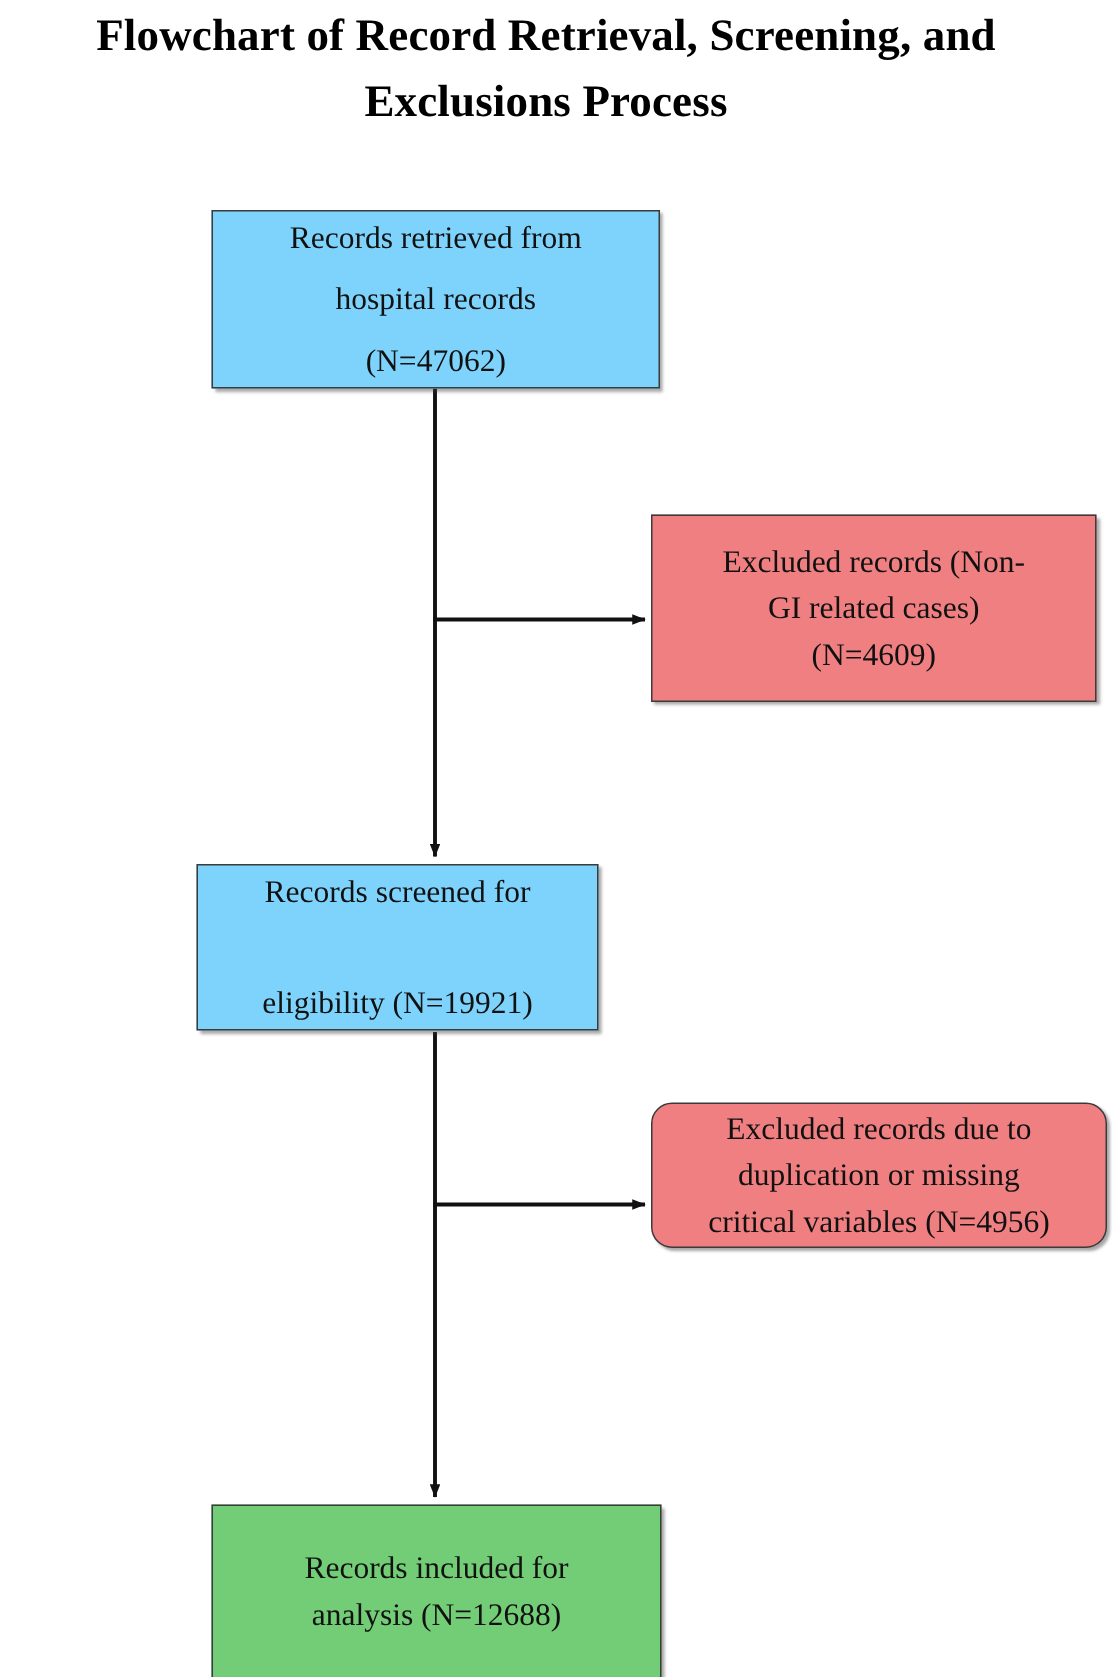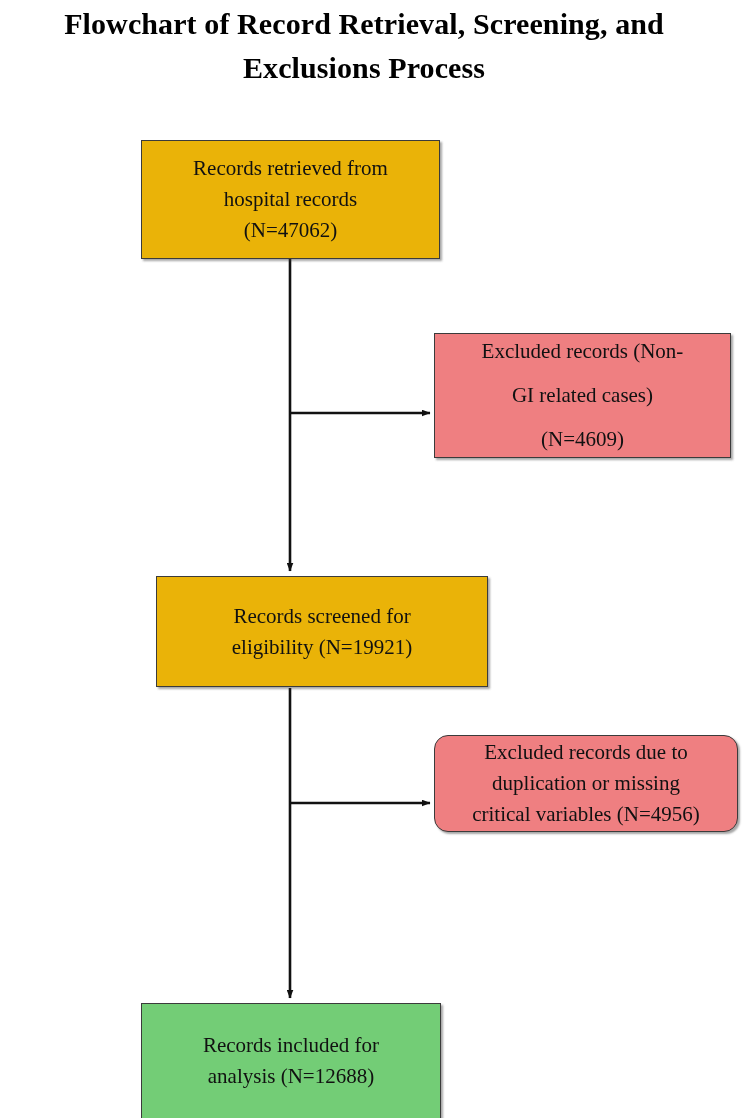--- a/index.html
+++ b/index.html
@@ -55,32 +55,32 @@
     font-size: 21px;
     line-height: 31px;
     color: #111111;
     padding: 2px 6px;
   }
   .node .line {
     display: block;
     white-space: nowrap;
   }
 
-  .node-blue  { background: #eab308; }
+  .node-blue  { background: #7dd3fc; justify-content: space-between; }
   .node-red   { background: #ef7f81; }
   .node-green { background: #73cd76; }
 
   #node-records-retrieved {
     left: 141px; top: 140px; width: 299px; height: 119px;
   }
   #node-excluded-non-gi {
-    left: 434px; top: 333px; width: 297px; height: 125px; justify-content: space-between;
+    left: 434px; top: 343px; width: 297px; height: 125px;
   }
   #node-records-screened {
-    left: 156px; top: 576px; width: 332px; height: 111px;
+    left: 131px; top: 576px; width: 268px; height: 111px;
   }
   #node-excluded-duplication {
     left: 434px; top: 735px; width: 304px; height: 97px; border-radius: 14px;
   }
   #node-records-included {
     left: 141px; top: 1003px; width: 300px; height: 116px; font-family: Liberation Serif, serif;
   }
 
   
   #connectors {

